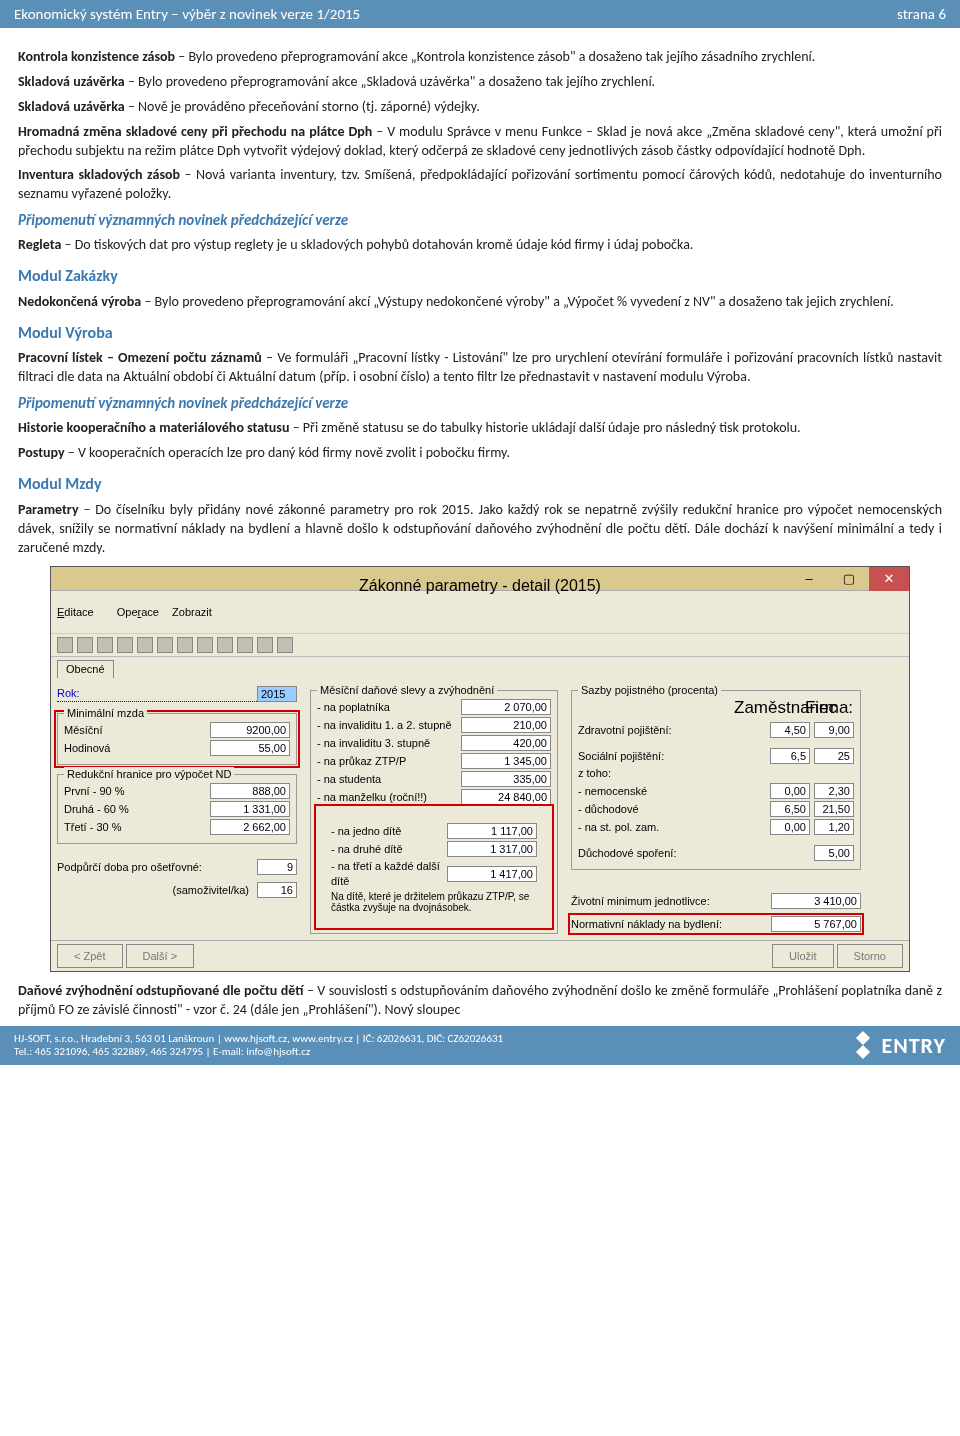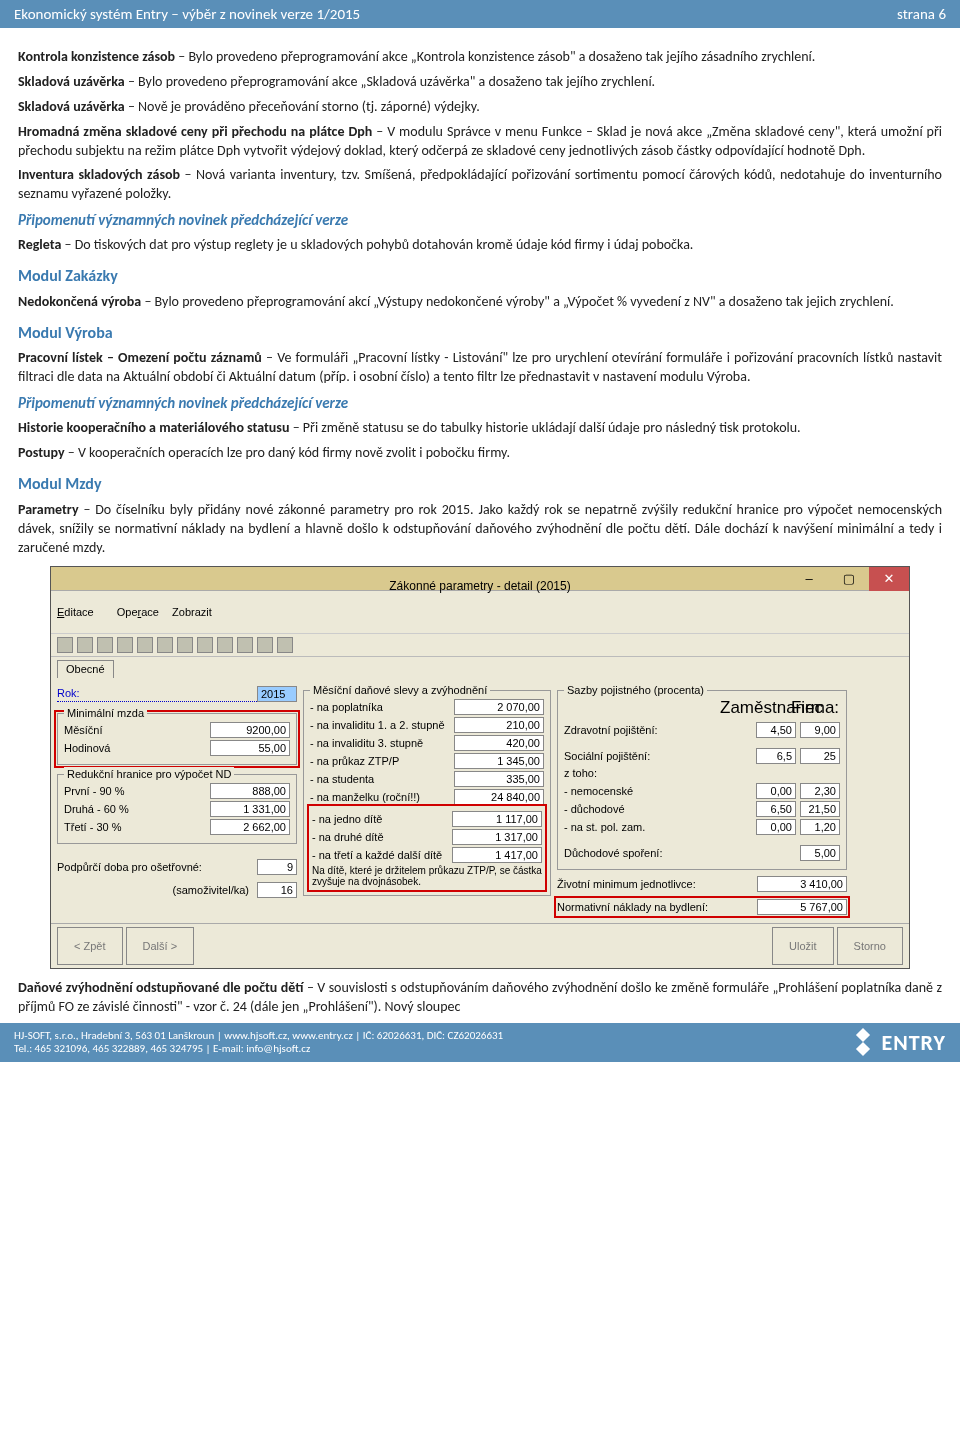--- a/index.html
+++ b/index.html
@@ -49,21 +49,21 @@
   }
   .titlebar {
     background: #d9c98e;
     height: 24px;
     display: flex;
     align-items: center;
     justify-content: center;
     position: relative;
     border-bottom: 1px solid #aaa;
   }
-  .titlebar-text { font-size: 12px; margin-top: 16px; }
+  .titlebar-text { font-size: 16px; margin-top: 16px; }
   .titlebar-ctrls {
     position: absolute; right: 0; top: 0; display: flex;
   }
   .titlebar-btn {
     width: 40px; height: 24px; display: flex; align-items: center; justify-content: center;
     font-size: 13px;
   }
   .titlebar-btn.close { background: #c75050; color: #fff; }
   .menubar {
     background: #ece9d8;
@@ -92,21 +92,21 @@
     display: inline-block;
     background: #ece9d8;
     border: 1px solid #888;
     border-bottom: none;
     padding: 1px 8px;
   }
   .form-area {
     background: #ece9d8;
     padding: 6px;
     display: flex;
-    gap: 6px;
+    gap: 13px;
   }
   .col { display: flex; flex-direction: column; gap: 3px; }
   .col-left { width: 240px; }
   .col-mid { width: 248px; }
   .col-right { width: 290px; }
   .groupbox {
     border: 1px solid #999;
     padding: 6px 6px 6px 6px;
     position: relative;
     margin-top: 6px;
@@ -144,21 +144,21 @@
     background: #ece9d8;
     border-top: 1px solid #aaa;
     padding: 3px 6px;
     display: flex;
     justify-content: space-between;
   }
   .win-btn {
     border: 1px solid #888;
     background: #ece9d8;
     color: #777;
-    padding: 12px 16px;
+    padding: 5px 16px;
     font-size: 11px;
     font-family: inherit;
   }
   .head-cols { display: flex; margin-bottom: 2px; }
   .head-cols .spacer { flex: 1; }
   .head-cols .col-label { font-size: 17px; }
   .row-3 { display: flex; align-items: center; margin: 2px 0; gap: 4px; }
   .row-3 label { flex: 1; }
   
   .footer-bar {
@@ -324,21 +324,21 @@
               <input class="field-input wide" value="1 345,00" style="">
             </div>
           <div class="field-row">
               <label>- na studenta</label>
               <input class="field-input wide" value="335,00" style="">
             </div>
           <div class="field-row">
               <label>- na manželku (roční!!)</label>
               <input class="field-input wide" value="24 840,00" style="">
             </div>
-          <div class="red-box" style="padding:2px;">
+          <div class="red-box" style="padding:14px;">
             <div class="field-row">
                 <label>- na jedno dítě</label>
                 <input class="field-input wide" value="1 117,00" style="">
               </div>
             <div class="field-row">
                 <label>- na druhé dítě</label>
                 <input class="field-input wide" value="1 317,00" style="">
               </div>
             <div class="field-row">
                 <label>- na třetí a každé další dítě</label>
@@ -385,21 +385,21 @@
               <label>- na st. pol. zam.</label>
               <input class="field-input narrow" value="0,00" style="">
               <input class="field-input narrow" value="1,20" style="">
             </div>
           <div style="height:6px;"></div>
           <div class="row-3">
               <label>Důchodové spoření:</label>
               <input class="field-input narrow" value="5,00" style="">
             </div>
         </div>
-        <div class="field-row" style="margin-top:3px;">
+        <div class="field-row" style="margin-top:20px;">
             <label>Životní minimum jednotlivce:</label>
             <input class="field-input wide" value="3 410,00" style="">
           </div>
         <div class="field-row red-box">
             <label>Normativní náklady na bydlení:</label>
             <input class="field-input wide" value="5 767,00" style="">
           </div>
       </div>
     </div>
 

